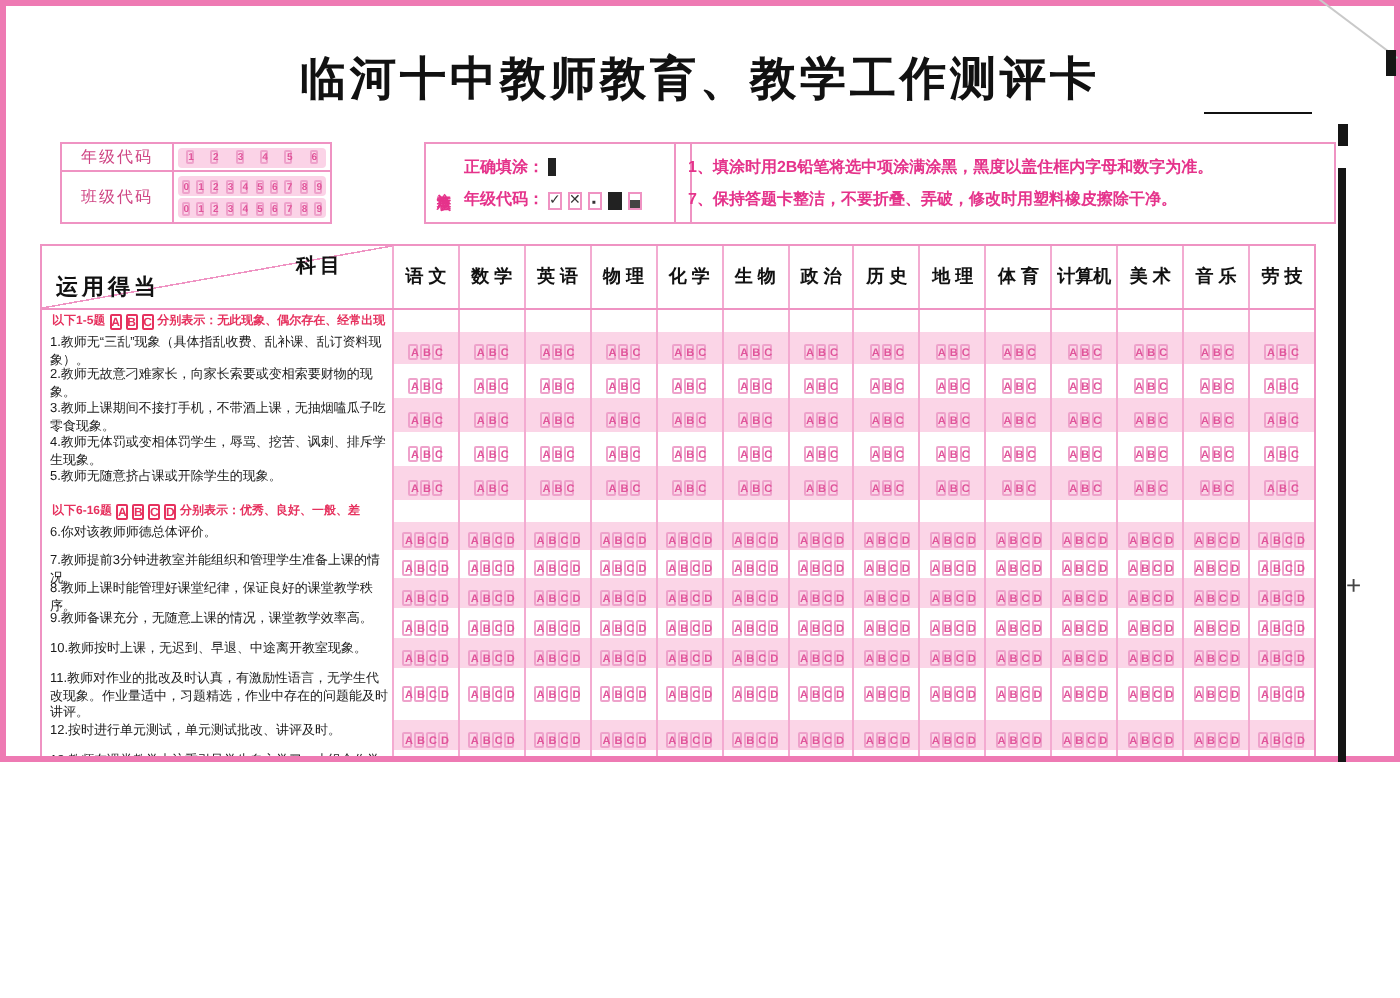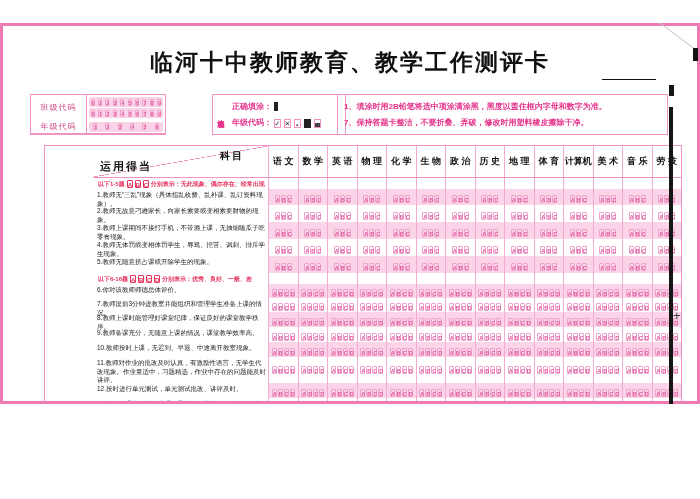--- a/index.html
+++ b/index.html
@@ -1,19 +1,19 @@
 <!DOCTYPE html>
 <html><head>
 <meta charset="utf-8">
 <style>
   * { box-sizing: border-box; margin: 0; padding: 0; }
   html,body { background:#fff; }
   .card{
     position:relative; width:700px; height:381px; background:#fff;
-    font-family:"Liberation Sans", sans-serif; overflow:hidden;margin-top:23px;
+    font-family:"Liberation Sans", sans-serif; overflow:hidden;
   }
   .card::after{content:""; position:absolute; inset:0; border:3px solid #ee7ab3; pointer-events:none;}
 
   .title{position:absolute; top:24px; left:0; width:100%; text-align:center;
     font-size:23px; font-weight:bold; letter-spacing:2px; color:#111;}
   .subtitle{position:absolute; top:56px; right:44px; font-size:11.5px; color:#111;
     display:flex; align-items:center; gap:6px;}
   .dash{width:54px; height:0; border-top:1.5px solid #111;}
 
   
@@ -42,22 +42,22 @@
   .mark.solid{background:#222; border-color:#222;}
   .mark.box-half::after{content:""; position:absolute; left:0; right:0; bottom:0; height:4px; background:#444;}
   .mark.box-dot{font-size:6px; line-height:11px;}
 
   
   .notes{position:absolute; left:337px; top:71px; width:331px; height:41px;
     border:1px solid #ef93c3; display:flex; flex-direction:column; justify-content:space-evenly; padding:0 6px;}
   .note-line{font-size:8px; color:#e5338b; font-weight:bold; white-space:nowrap;}
 
   
-  .grid{position:absolute; left:44px; top:122px; width:638px; height:355px;
-    border:1px solid #ef93c3; overflow:hidden;padding-left:48px;}
+  .grid{position:absolute; left:20px; top:122px; width:638px; height:355px;
+    border:1px solid #ef93c3; overflow:hidden;}
   .ghead{display:flex; height:32px; border-bottom:1px solid #ef93c3;}
   .gcorner{width:175px; flex:none; position:relative;
     background:linear-gradient(to bottom right, transparent 49.4%, #ef93c3 49.4%, #ef93c3 50.6%, transparent 50.6%);}
   .corner-top{position:absolute; top:3px; right:24px; font-size:10px; font-weight:bold; letter-spacing:2px; color:#111;}
   .corner-bottom{position:absolute; bottom:3px; left:7px; font-size:11px; font-weight:bold; letter-spacing:2px; color:#111;}
   .shead{flex:1; border-left:1px solid #f3abd1; display:flex; align-items:center; justify-content:center;
     font-size:9px; font-weight:bold; color:#111; white-space:nowrap;}
   .gbody{display:flex; flex-direction:column;}
   .grow{display:flex;}
   .gleft{width:175px; flex:none; font-size:6.5px; color:#1a1a1a; padding:2px 2px 0 4px; line-height:8.5px;}
@@ -93,20 +93,33 @@
 
 <div class="card">
 
   <div class="title">临河十中教师教育、教学工作测评卡</div>
 
   <div class="subtitle">
     <span class="dash"></span>
   </div>
 
   <div class="codes">
+    <div class="crow r1">
+      <div class="clabel">年级代码</div>
+      <div class="cdigits">
+          <div class="digit-strip">
+            <span class="bub" style="width: 4px; height: 7px; line-height: 7px; font-size: 5px; margin: 0px;">1</span>
+            <span class="bub" style="width: 4px; height: 7px; line-height: 7px; font-size: 5px; margin: 0px;">2</span>
+            <span class="bub" style="width: 4px; height: 7px; line-height: 7px; font-size: 5px; margin: 0px;">3</span>
+            <span class="bub" style="width: 4px; height: 7px; line-height: 7px; font-size: 5px; margin: 0px;">4</span>
+            <span class="bub" style="width: 4px; height: 7px; line-height: 7px; font-size: 5px; margin: 0px;">5</span>
+            <span class="bub" style="width: 4px; height: 7px; line-height: 7px; font-size: 5px; margin: 0px;">6</span>
+          </div>
+        </div>
+    </div>
     <div class="crow r2">
       <div class="clabel">班级代码</div>
       <div class="cdigits">
           <div class="digit-strip">
             <span class="bub" style="width: 4px; height: 7px; line-height: 7px; font-size: 5px; margin: 0px;">0</span>
             <span class="bub" style="width: 4px; height: 7px; line-height: 7px; font-size: 5px; margin: 0px;">1</span>
             <span class="bub" style="width: 4px; height: 7px; line-height: 7px; font-size: 5px; margin: 0px;">2</span>
             <span class="bub" style="width: 4px; height: 7px; line-height: 7px; font-size: 5px; margin: 0px;">3</span>
             <span class="bub" style="width: 4px; height: 7px; line-height: 7px; font-size: 5px; margin: 0px;">4</span>
             <span class="bub" style="width: 4px; height: 7px; line-height: 7px; font-size: 5px; margin: 0px;">5</span>
@@ -122,33 +135,20 @@
             <span class="bub" style="width: 4px; height: 7px; line-height: 7px; font-size: 5px; margin: 0px;">3</span>
             <span class="bub" style="width: 4px; height: 7px; line-height: 7px; font-size: 5px; margin: 0px;">4</span>
             <span class="bub" style="width: 4px; height: 7px; line-height: 7px; font-size: 5px; margin: 0px;">5</span>
             <span class="bub" style="width: 4px; height: 7px; line-height: 7px; font-size: 5px; margin: 0px;">6</span>
             <span class="bub" style="width: 4px; height: 7px; line-height: 7px; font-size: 5px; margin: 0px;">7</span>
             <span class="bub" style="width: 4px; height: 7px; line-height: 7px; font-size: 5px; margin: 0px;">8</span>
             <span class="bub" style="width: 4px; height: 7px; line-height: 7px; font-size: 5px; margin: 0px;">9</span>
           </div>
         </div>
     </div>
-    <div class="crow r1">
-      <div class="clabel">年级代码</div>
-      <div class="cdigits">
-          <div class="digit-strip">
-            <span class="bub" style="width: 4px; height: 7px; line-height: 7px; font-size: 5px; margin: 0px;">1</span>
-            <span class="bub" style="width: 4px; height: 7px; line-height: 7px; font-size: 5px; margin: 0px;">2</span>
-            <span class="bub" style="width: 4px; height: 7px; line-height: 7px; font-size: 5px; margin: 0px;">3</span>
-            <span class="bub" style="width: 4px; height: 7px; line-height: 7px; font-size: 5px; margin: 0px;">4</span>
-            <span class="bub" style="width: 4px; height: 7px; line-height: 7px; font-size: 5px; margin: 0px;">5</span>
-            <span class="bub" style="width: 4px; height: 7px; line-height: 7px; font-size: 5px; margin: 0px;">6</span>
-          </div>
-        </div>
-    </div>
   </div>
 
   <div class="notice">
     <div class="nlabel">注意事项</div>
     <div class="nbody">
       <div>
         <span>正确填涂：</span><span class="fill-bar"></span>
       </div>
       <div>
         <span>年级代码：</span><span><span class="mark box-check">✓</span><span class="mark box-cross">✕</span><span class="mark box-dot">▪</span><span class="mark solid"></span><span class="mark box-half"></span></span>

